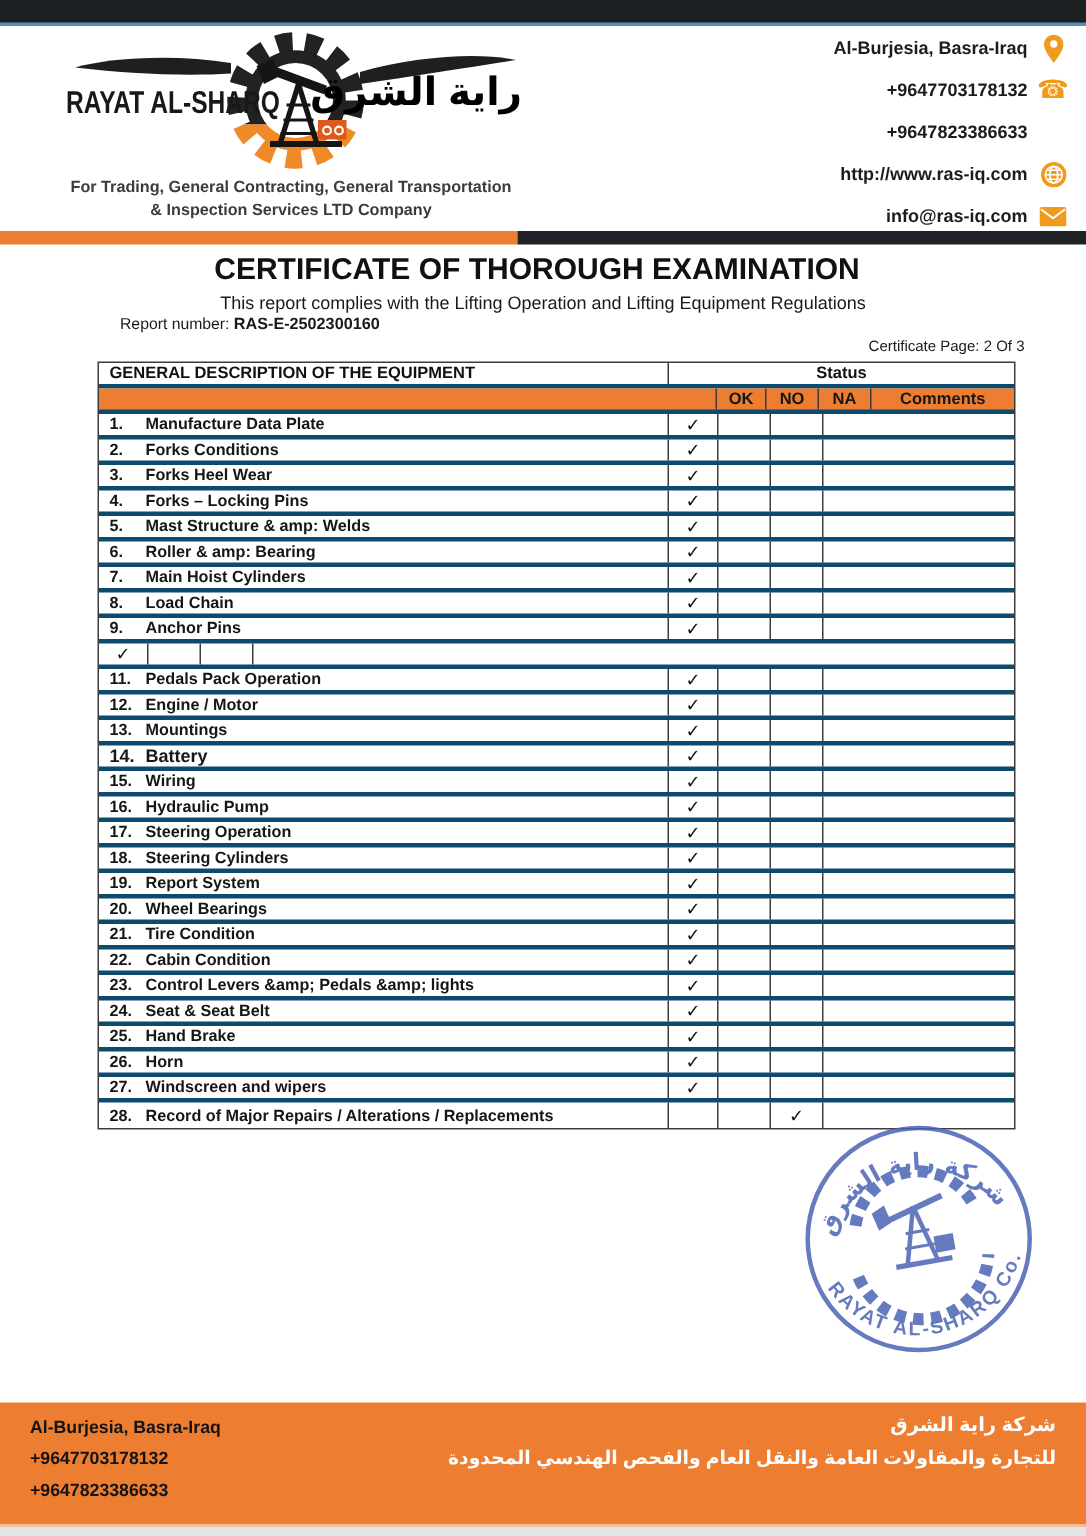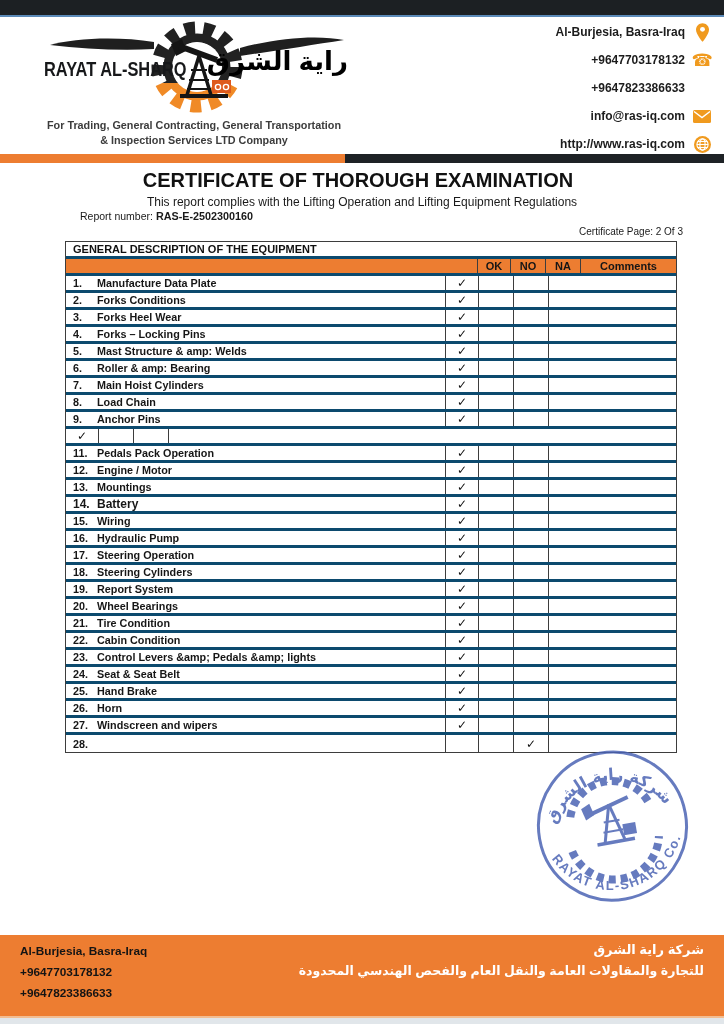--- a/index.html
+++ b/index.html
@@ -135,61 +135,62 @@
       <span class="contact-text">+9647703178132</span>
       <span class="contact-icon">
           <span class="phone-glyph">☎</span>
         </span>
     </div>
     <div class="contact-row">
       <span class="contact-text">+9647823386633</span>
       <span class="contact-icon"></span>
     </div>
     <div class="contact-row">
-      <span class="contact-text">info@ras-iq.com</span>
-      <span class="contact-icon">
-        <svg width="18" height="13" viewBox="0 0 18 13">
-            <rect x="0" y="0" width="18" height="13" rx="1.5" fill="#F09A1E"></rect>
-            <polyline points="1,1.5 9,7.5 17,1.5" fill="none" stroke="#ffffff" stroke-width="1.4"></polyline>
-          </svg>
-      </span>
-    </div>
-    <div class="contact-row">
       <span class="contact-text">http://www.ras-iq.com</span>
       <span class="contact-icon">
         <svg width="17" height="17" viewBox="0 0 17 17">
             <circle cx="8.5" cy="8.5" r="8.5" fill="#F09A1E"></circle>
             <g stroke="#ffffff" stroke-width="1.1" fill="none">
               <circle cx="8.5" cy="8.5" r="5.6"></circle>
               <ellipse cx="8.5" cy="8.5" rx="2.6" ry="5.6"></ellipse>
               <line x1="2.9" y1="8.5" x2="14.1" y2="8.5"></line>
               <line x1="3.6" y1="5.5" x2="13.4" y2="5.5"></line>
               <line x1="3.6" y1="11.5" x2="13.4" y2="11.5"></line>
             </g>
           </svg>
       </span>
     </div>
+    <div class="contact-row">
+      <span class="contact-text">info@ras-iq.com</span>
+      <span class="contact-icon">
+        <svg width="18" height="13" viewBox="0 0 18 13">
+            <rect x="0" y="0" width="18" height="13" rx="1.5" fill="#F09A1E"></rect>
+            <polyline points="1,1.5 9,7.5 17,1.5" fill="none" stroke="#ffffff" stroke-width="1.4"></polyline>
+          </svg>
+      </span>
+    </div>
   </div>
 
   <div class="divider">
     <div class="orange-seg"></div>
     <div class="dark-seg"></div>
   </div>
 
   <div class="doc-title">CERTIFICATE OF THOROUGH EXAMINATION</div>
   <div class="doc-subtitle">This report complies with the Lifting Operation and Lifting Equipment Regulations</div>
   <div class="report-line">
     <span>Report number:</span>
     <b>RAS-E-2502300160</b>
   </div>
   <div class="cert-page">Certificate Page: 2 Of 3</div>
 
   <div class="eqtable">
     <div class="trow hdr1">
       <div class="cell c-desc">GENERAL DESCRIPTION OF THE EQUIPMENT</div>
+      <div class="cell c-statusgroup">Status</div>
     </div>
     <div class="trow hdr2">
       <div class="cell c-desc"></div>
       <div class="cell c-status">OK</div>
       <div class="cell c-status c-no">NO</div>
       <div class="cell c-status c-na">NA</div>
       <div class="cell c-comments">Comments</div>
     </div>
     <div>
         <div class="trow">
@@ -508,20 +509,21 @@
           <div class="cell c-status">
             <span class="check">✓</span>
           </div>
           <div class="cell c-status c-no"></div>
           <div class="cell c-status c-na"></div>
           <div class="cell c-comments"></div>
         </div>
         <div class="trow">
           <div class="cell c-desc">
             <span class="num">28.</span>
+            <span class="lbl">Record of Major Repairs / Alterations / Replacements</span>
           </div>
           <div class="cell c-status"></div>
           <div class="cell c-status c-no"></div>
           <div class="cell c-status c-na">
             <span class="check">✓</span>
           </div>
           <div class="cell c-comments"></div>
         </div>
       </div>
   </div>

